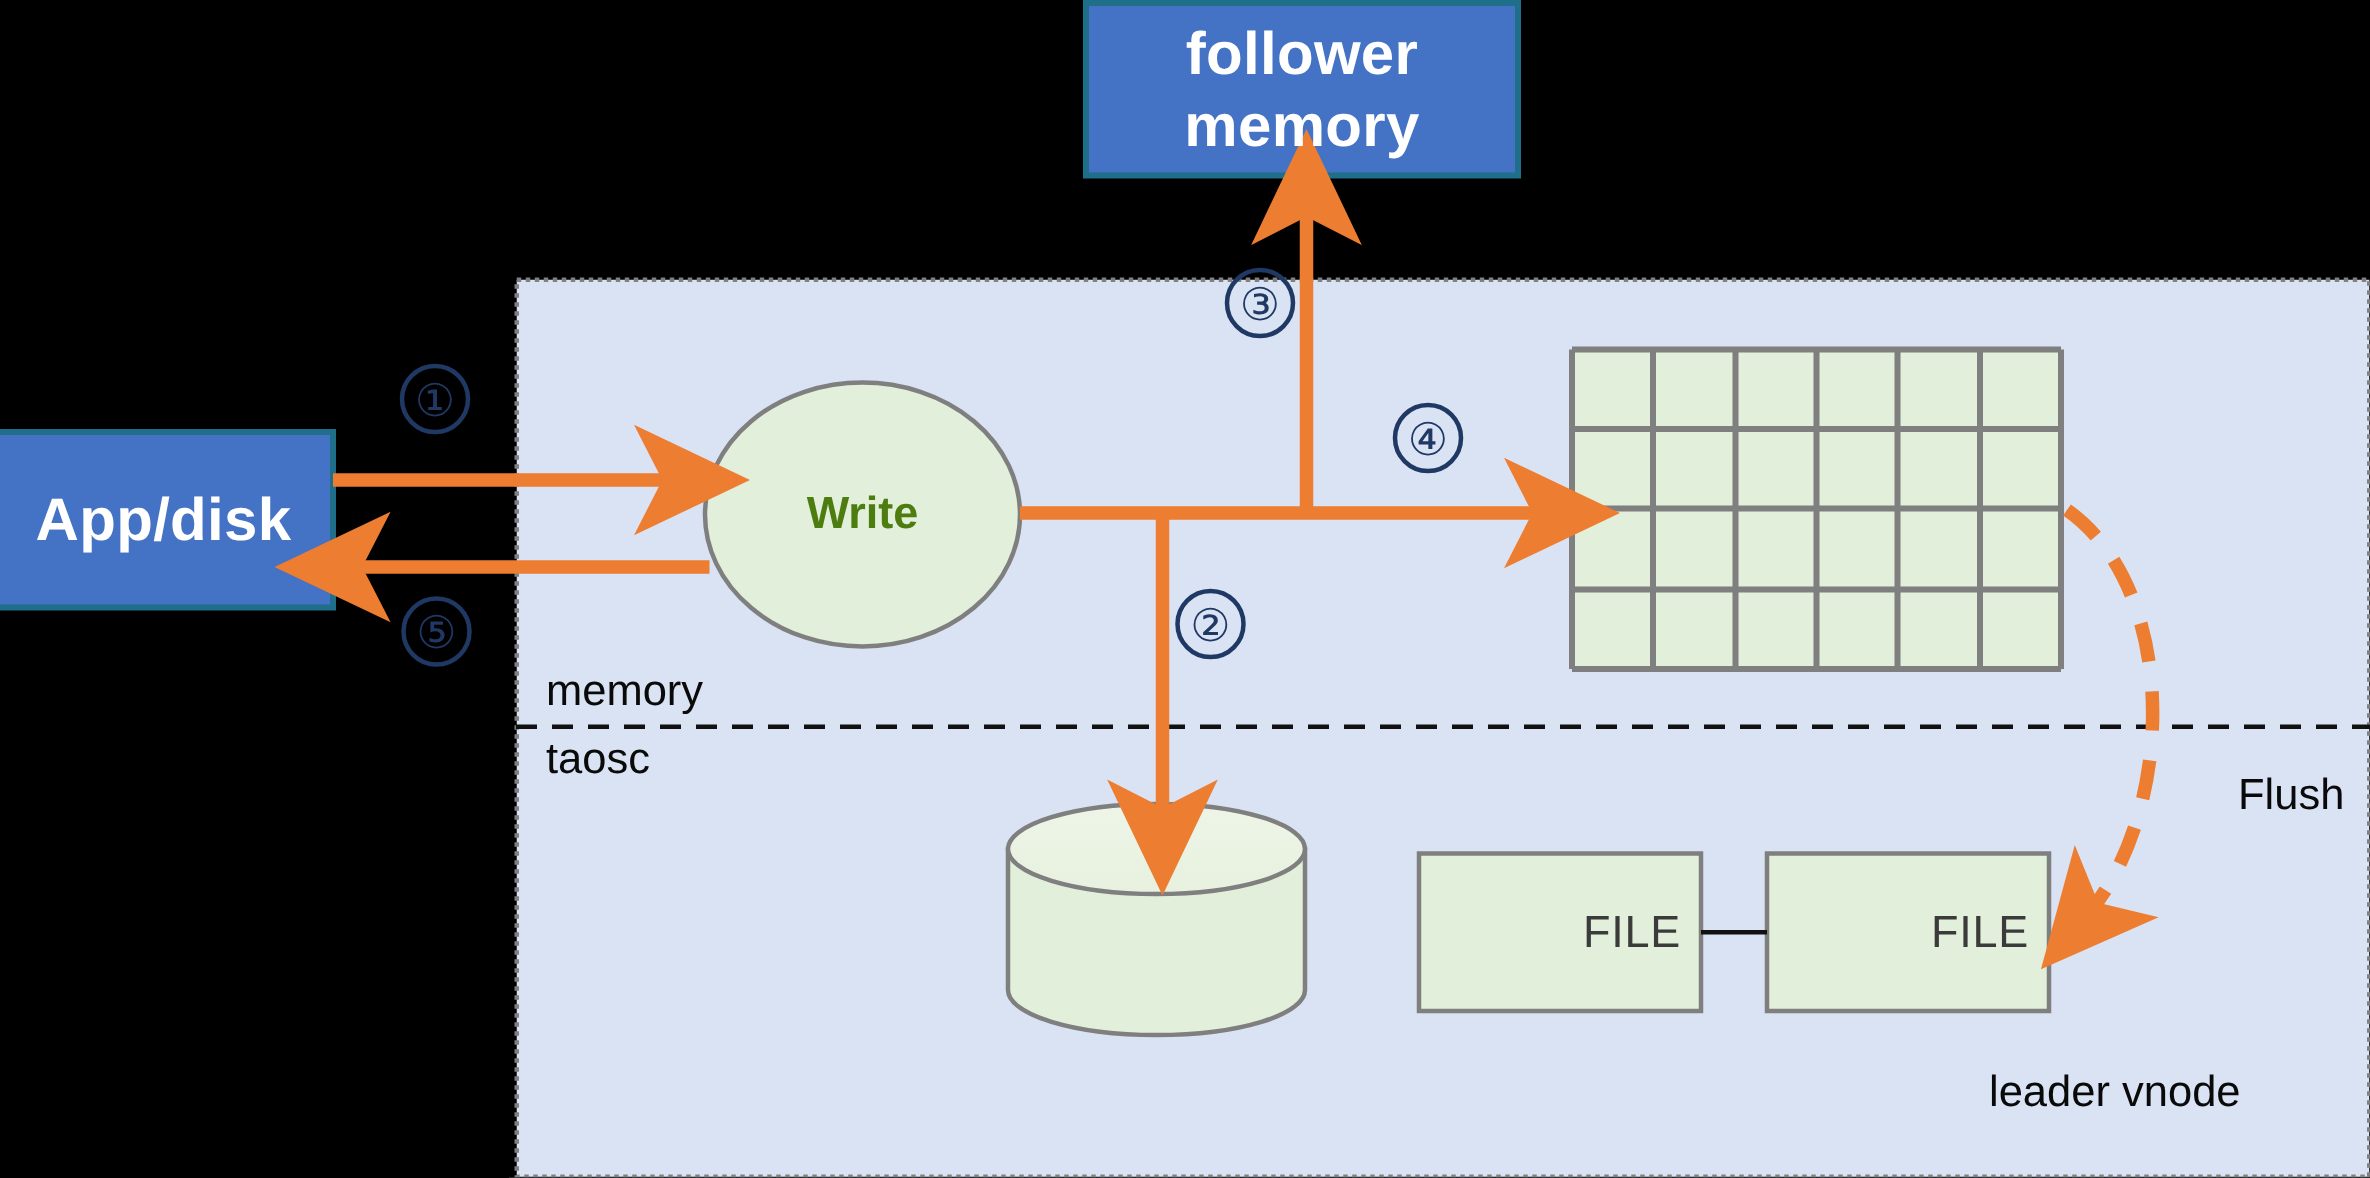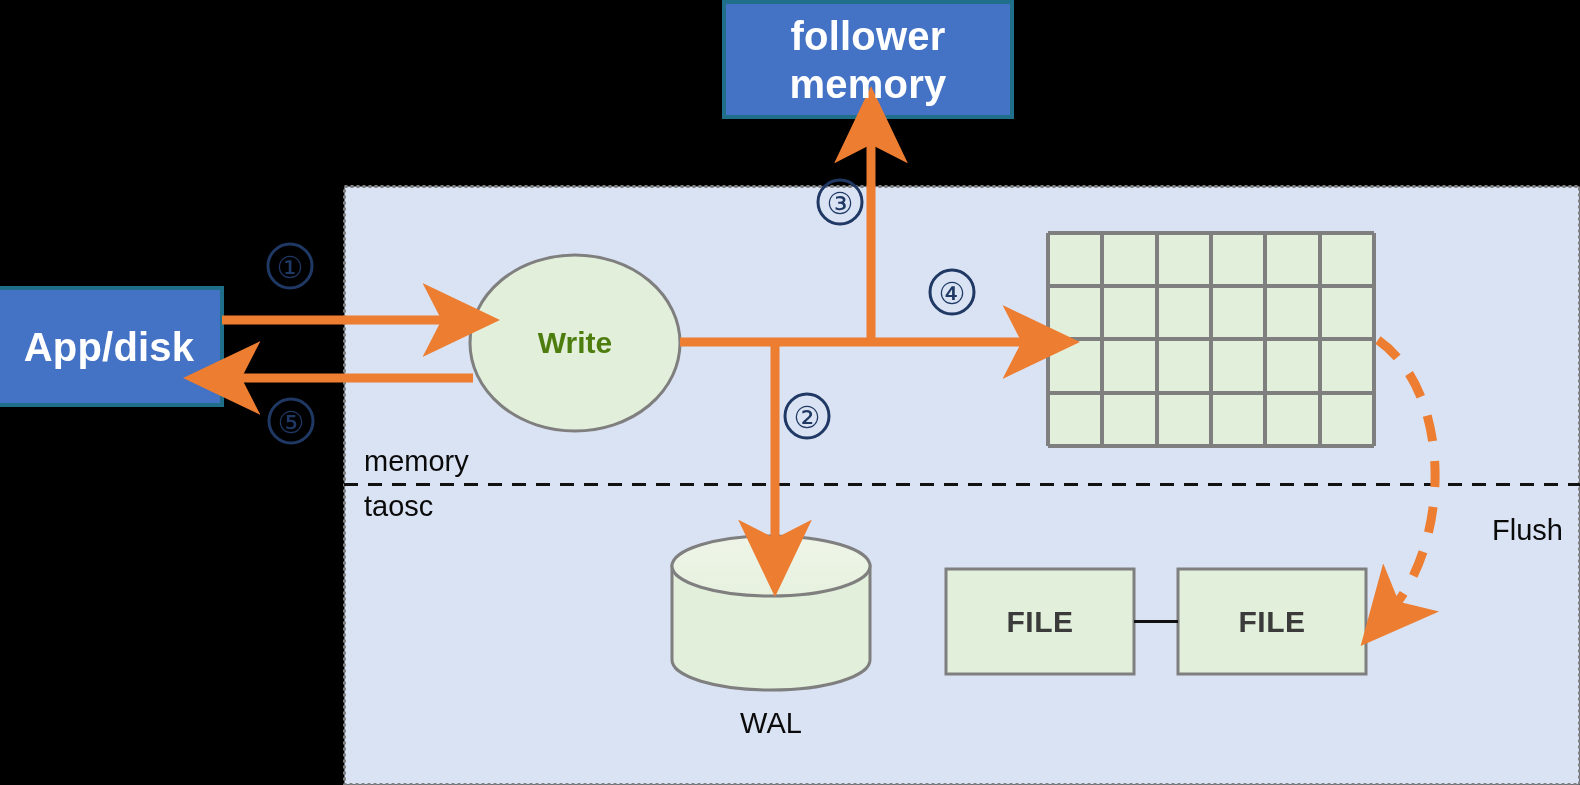--- a/index.html
+++ b/index.html
@@ -41,23 +41,24 @@
     line-height: 1.2;
     letter-spacing: 0.2px;
   }
   .write-text {
     color: #4d7c0f;
     font-weight: bold;
     font-size: 30px;
   }
   .file-text {
     color: #3b3b3b;
-    font-weight: bold;
+    font-weight: normal;
     font-size: 30px;
     letter-spacing: 0.5px;
+    padding-left: 48px;
   }
   .plain-text {
     color: #0a0a0a;
     font-size: 29px;
     font-weight: normal;
   }
   .step-num {
     color: #1f3864;
     font-size: 30px;
     font-weight: normal;
@@ -148,35 +149,35 @@
     <span>Write</span>
   </div>
 
   <div class="node-label file-text" style="left:946px; top:569px; width:188px; height:105px;">
     <span>FILE</span>
   </div>
   <div class="node-label file-text" style="left:1178px; top:569px; width:188px; height:105px;">
     <span>FILE</span>
   </div>
 
-  <div class="node-label plain-text" style="left:671px; top:703px; width:200px; height:40px;">
-    <span>WAL</span>
-  </div>
 
   <div class="node-label plain-text" style="left:364px; top:442px; width:180px; height:38px; justify-content:flex-start;">
     <span>memory</span>
   </div>
   <div class="node-label plain-text" style="left:364px; top:487px; width:180px; height:38px; justify-content:flex-start;">
     <span>taosc</span>
   </div>
 
   <div class="node-label plain-text" style="left:1446px; top:511px; width:130px; height:38px; justify-content:flex-start;margin-left:46px;">
     <span>Flush</span>
   </div>
 
+  <div class="node-label plain-text" style="left:1326px; top:708px; width:230px; height:40px; justify-content:flex-start;">
+    <span>leader vnode</span>
+  </div>
 
   <div class="node-label step-num" style="left:266px; top:243px; width:48px; height:48px;">
     <span>①</span>
   </div>
   <div class="node-label step-num" style="left:267px; top:398px; width:48px; height:48px;">
     <span>⑤</span>
   </div>
   <div class="node-label step-num" style="left:783px; top:393px; width:48px; height:48px;">
     <span>②</span>
   </div>

